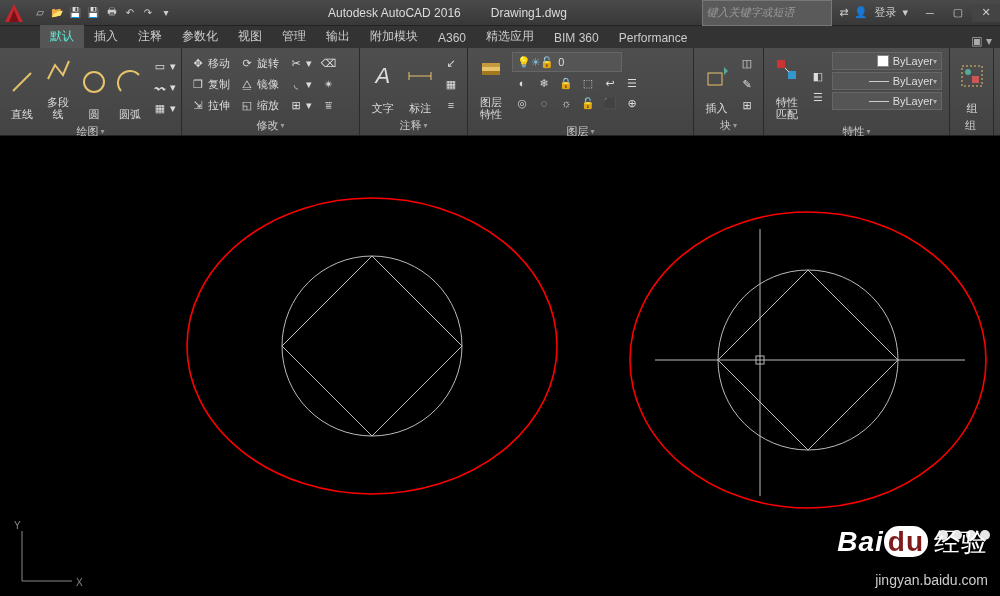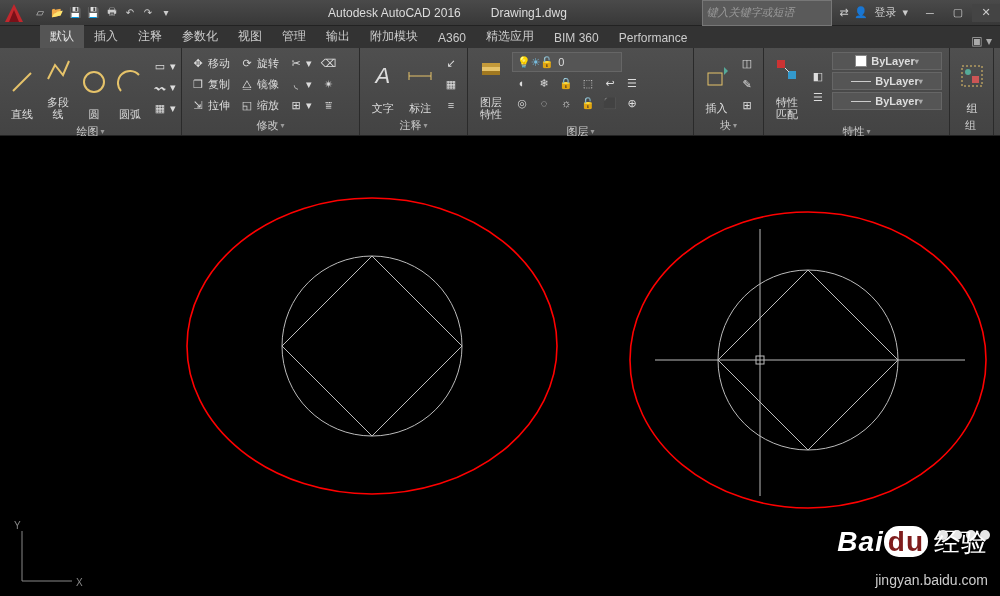--- a/index.html
+++ b/index.html
@@ -16,39 +16,39 @@
   .titlebar .spacer2 { flex:1;}
   .search-box { width:130px; height:18px; background:#5a5a5a; border:1px solid #777; display:flex; align-items:center; padding:12px 4px; color:#999; font-size:11px; font-style:italic;}
   .titlebar .right-icons { display:flex; gap:6px; padding:0 8px; align-items:center;}
   .titlebar .right-icons span { font-size:11px; color:#ccc;}
   .window-btn { width:28px; height:18px; display:flex; align-items:center; justify-content:center; color:#ccc; font-size:11px;}
   .window-btn.close { background:#444;}
   
   
   .ribbon-tabs { height:22px; background:#333; display:flex; align-items:flex-end; padding-left:40px; font-size:12px;}
   .tab { padding:3px 10px; color:#ccc; cursor:pointer;}
-  .tab.active { background:#555; color:#e5e5e5;}
+  .tab.active { background:#555; color:#5eead4;}
   .ribbon-tabs .tab-close { margin-left:auto; padding:0 8px; color:#aaa; font-size:12px;}
 
   
   .ribbon { height:88px; background:linear-gradient(#4f4f4f,#434343); display:flex; border-bottom:1px solid #222;}
   .panel { border-right:1px solid #2a2a2a; display:flex; flex-direction:column; justify-content:space-between; padding:4px 6px 2px 6px;}
   .panel-body { display:flex; gap:4px; flex:1;}
   .panel-label { font-size:11px; color:#ccc; padding-top:2px; display:flex; justify-content:center; align-items:center; gap:2px;}
   .panel-label::after { content:"▾"; font-size:8px; color:#999;}
   .panel-label.no-arrow::after { content:"";}
   
   .big-btn { display:flex; flex-direction:column; align-items:center; justify-content:flex-end; gap:10px; width:34px; padding:2px;}
   .big-btn .icon { width:28px; height:32px; display:flex; align-items:center; justify-content:center;}
   .big-btn .label { font-size:11px; color:#ddd; text-align:center; line-height:12px;}
   .btn-col { display:flex; flex-direction:column; gap:3px; justify-content:center;}
   .small-btn { height:18px; min-width:18px; display:flex; align-items:center; padding:0 3px; font-size:11px; color:#ddd; gap:3px;}
   .small-btn .icon { width:14px; height:14px; display:inline-flex; align-items:center; justify-content:center;}
   .drop-row { display:flex; flex-direction:column; gap:2px;}
-  .prop-select { width:110px; height:18px; background:#555; border:1px solid #666; color:#ddd; font-size:11px; display:flex; align-items:center; padding:0 4px; justify-content:center;font-weight:bold;}
+  .prop-select { width:110px; height:18px; background:#555; border:1px solid #666; color:#ddd; font-size:11px; display:flex; align-items:center; padding:0 4px; justify-content:flex-end;}
   .prop-select .swatch { width:12px; height:12px; background:#fff; border:1px solid #888; margin-right:4px;}
   .prop-select .line { flex:0 0 20px; height:0; border-top:1px solid #ccc; margin-right:4px;}
   .prop-select::after { content:"▾"; font-size:8px; color:#aaa;}
   .layer-select { width:110px; height:20px; background:#555; border:1px solid #666; color:#ddd; font-size:11px; display:flex; align-items:center; padding:0 4px;}
 
   
   .canvas { position:absolute; top:136px; left:0; right:0; bottom:0; background:#000;}
   svg.draw { position:absolute; top:0; left:0;}
   
   

